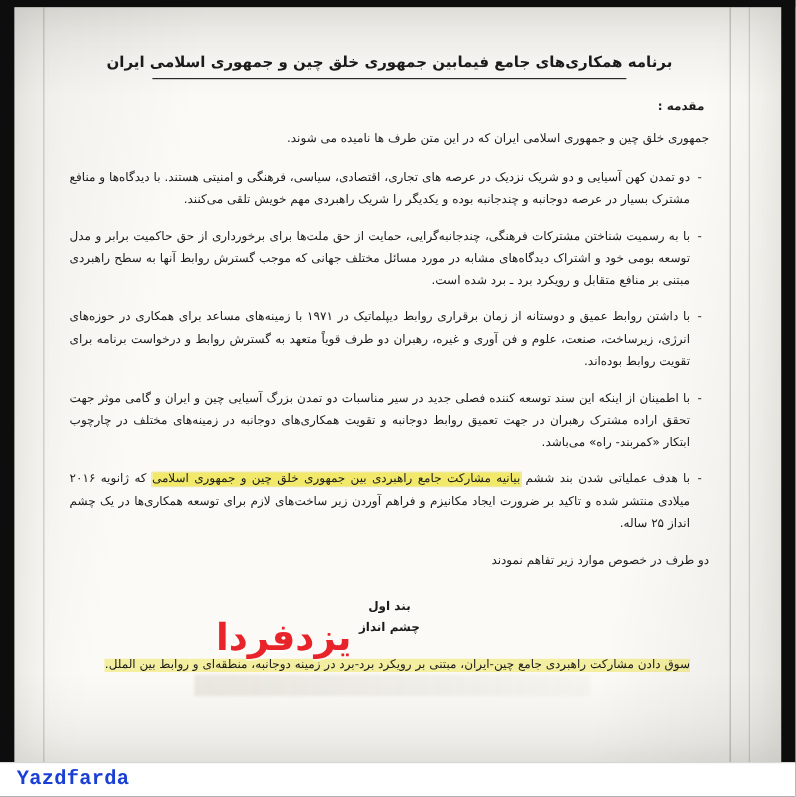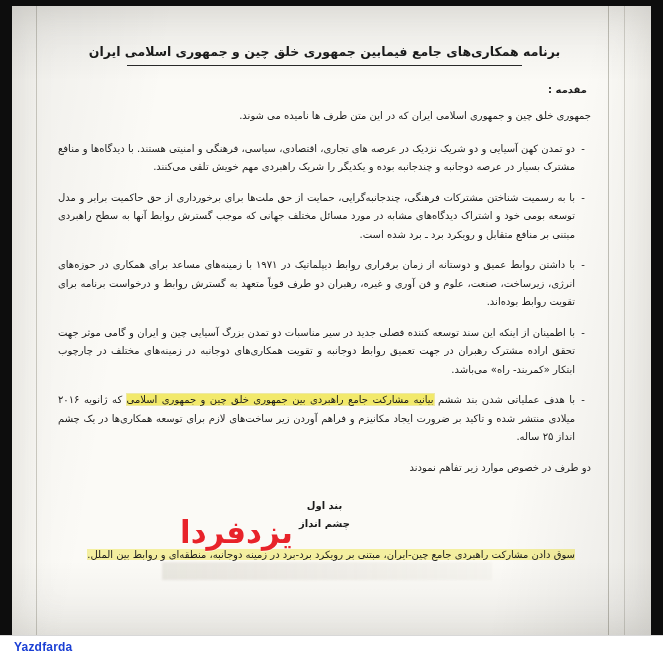--- a/index.html
+++ b/index.html
@@ -171,24 +171,24 @@
     bottom: 0;
     width: 663px;
     height: 28px;
     background: #ffffff;
     border-top: 1px solid #d8d8d8;
   }
   .bottom-brand {
     position: absolute;
     left: 14px;
     top: 4px;
-    font-size: 12px;
+    font-size: 17px;
     font-weight: bold;
     color: #1a3fd4;
-    font-family: Liberation Sans, sans-serif;
+    font-family: Liberation Mono, monospace;
     letter-spacing: 0.2px;
   }
   
   .frame-left, .frame-right, .frame-top {
     position: absolute;
     background: #0d0d0d;
   }
   .frame-left { left: 0; top: 0; width: 12px; height: 636px; }
   .frame-right { right: 0; top: 0; width: 12px; height: 636px; }
   .frame-top { left: 0; top: 0; width: 663px; height: 6px; }

